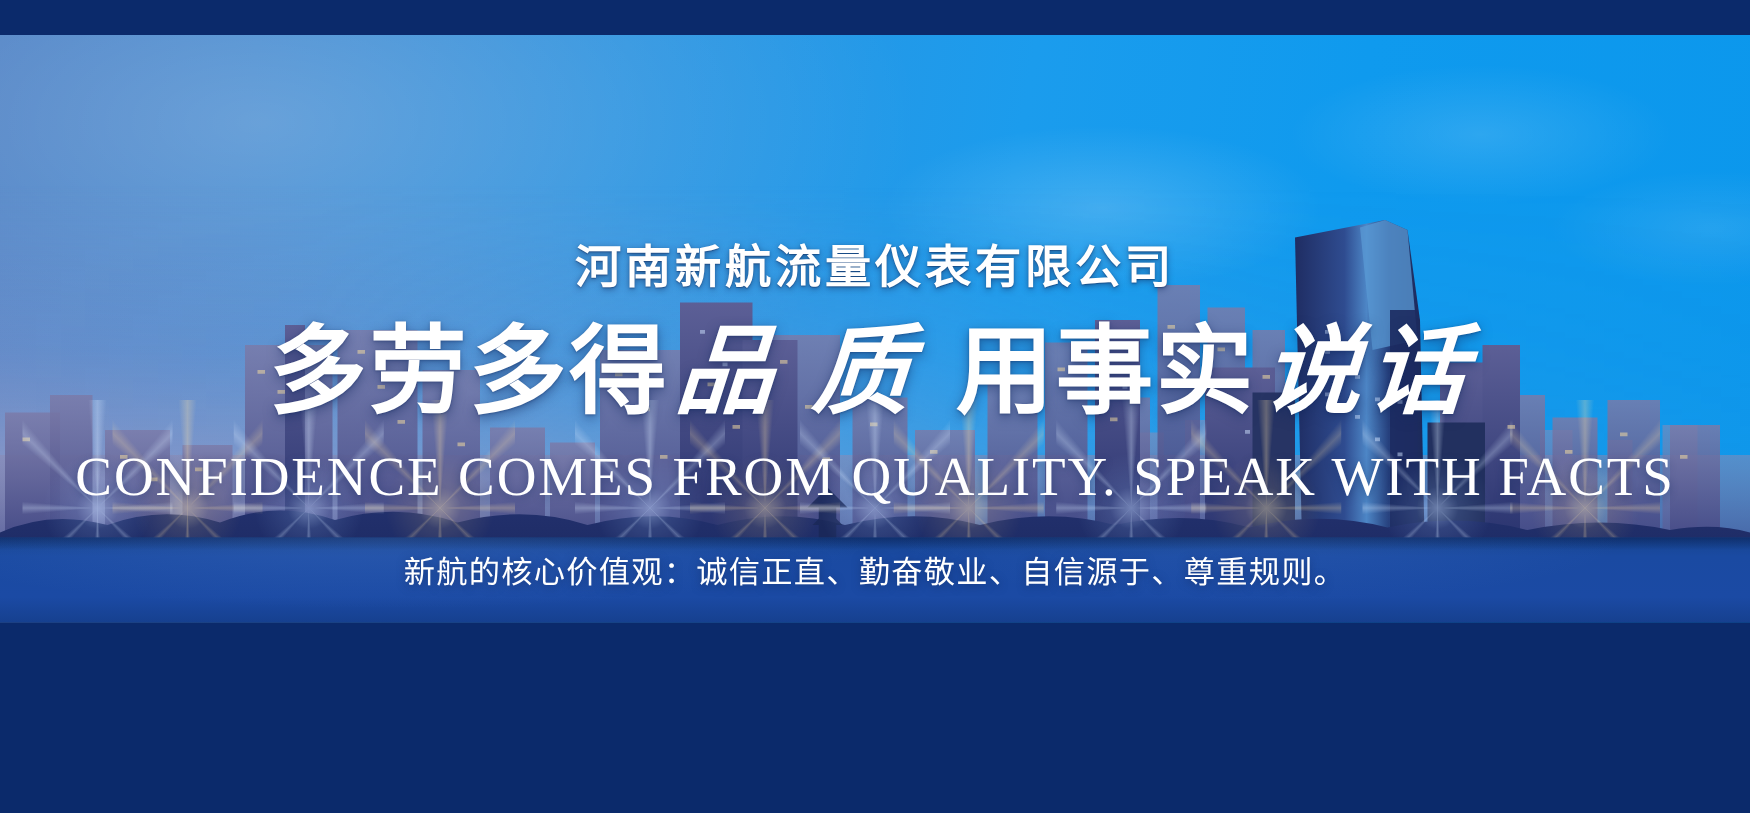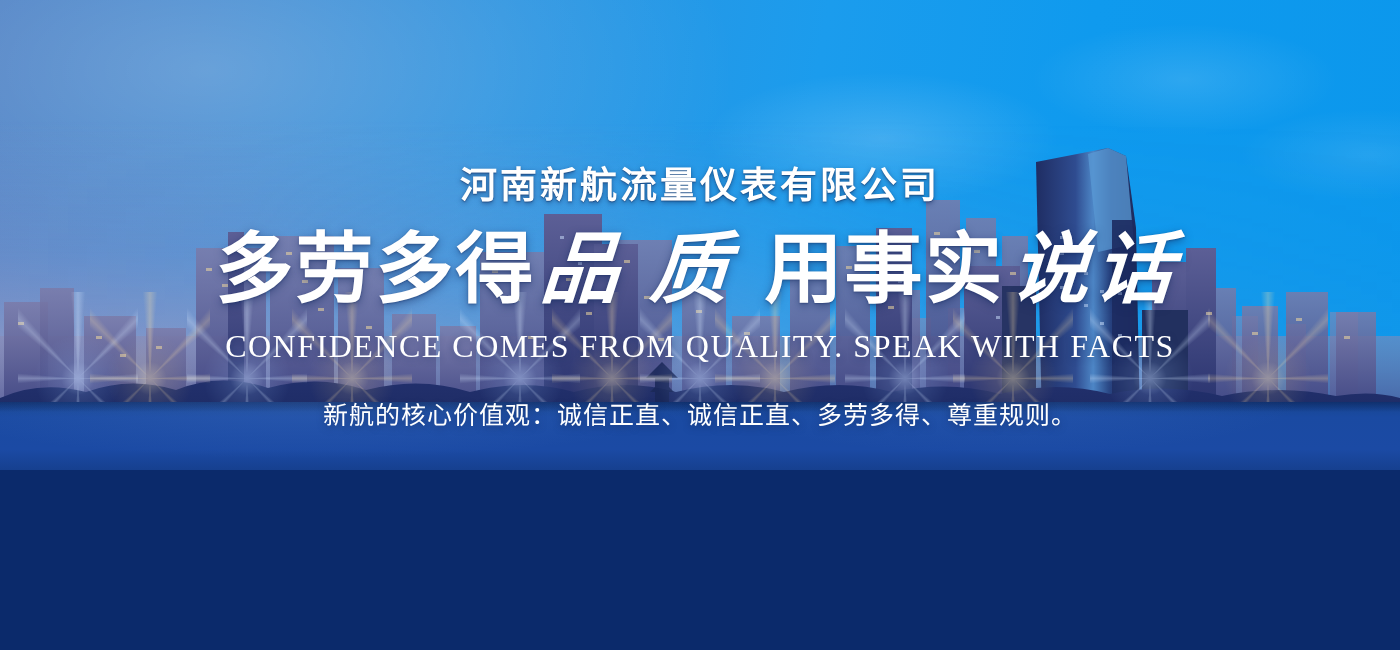--- a/index.html
+++ b/index.html
@@ -5,20 +5,21 @@
 <style>
   * { margin:0; padding:0; box-sizing:border-box; }
   html,body { background:#0b2a6b; }
 
   #banner {
     position:relative;
     width:1400px; height:470px;
     overflow:hidden;
     font-family:"Liberation Sans", sans-serif;
     user-select:none;
+    margin-top:28px;
   }
 
   
   .sky-base {
     position:absolute; inset:0;
     background:linear-gradient(100deg,
       #4a7fc4 0%, #3f86ce 14%, #2e94e0 34%,
       #1b9ced 56%, #0f9aee 74%, #0b97ec 100%);
   }
   
@@ -124,21 +125,21 @@
   }
   .headline .brush {
     font-family:"Liberation Serif", serif;
     font-style:italic; font-weight:bold;
     letter-spacing:6px; padding:0 6px;
     transform:skewX(-4deg); display:inline-block;
   }
   .slogan-en {
     margin-top:16px;
     font-family:"Liberation Serif", serif;
-    font-size:32px; font-weight:400; letter-spacing:1.5px;
+    font-size:44px; font-weight:400; letter-spacing:1.5px;
     text-shadow:0 2px 7px rgba(20,42,95,.45);
   }
   .values {
     margin-top:30px;
     font-size:25px; font-weight:400; letter-spacing:1px;
     text-shadow:0 2px 7px rgba(16,36,86,.55);
   }
 </style>
 </head>
 <body>
@@ -327,16 +328,16 @@
 
   <div class="copy">
     <div class="company">河南新航流量仪表有限公司</div>
 
     <div class="headline">
       <span>多劳多得</span><span class="brush">品 质</span>&nbsp;<span>用事实</span><span class="brush">说话</span>
     </div>
 
     <div class="slogan-en">CONFIDENCE COMES FROM QUALITY. SPEAK WITH FACTS</div>
 
-    <div class="values">新航的核心价值观：诚信正直、诚信正直、多劳多得、尊重规则。</div>
+    <div class="values">新航的核心价值观：诚信正直、勤奋敬业、自信源于、尊重规则。</div>
   </div>
 
 </div>
 
 </body></html>

